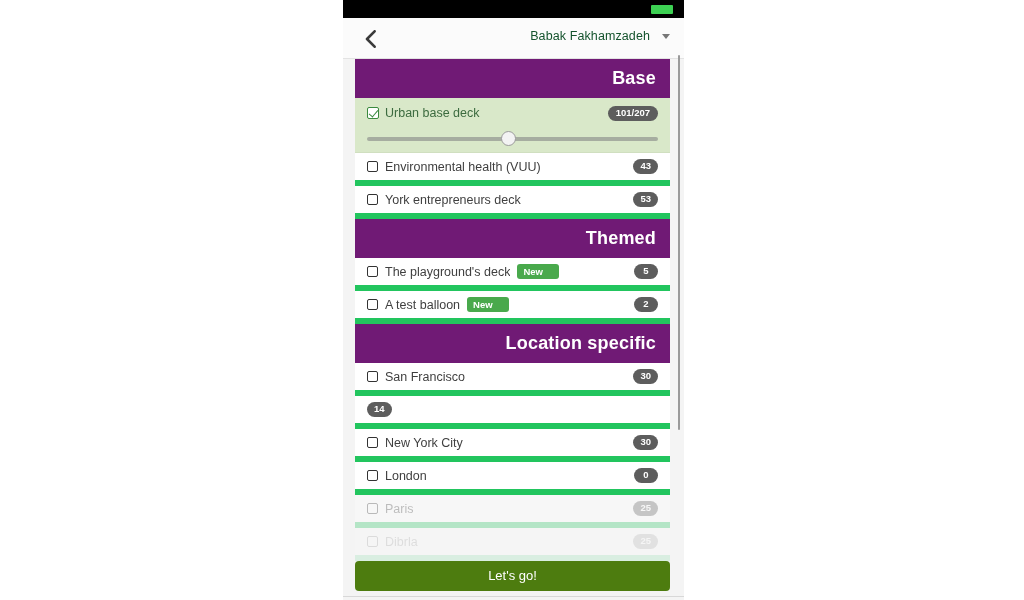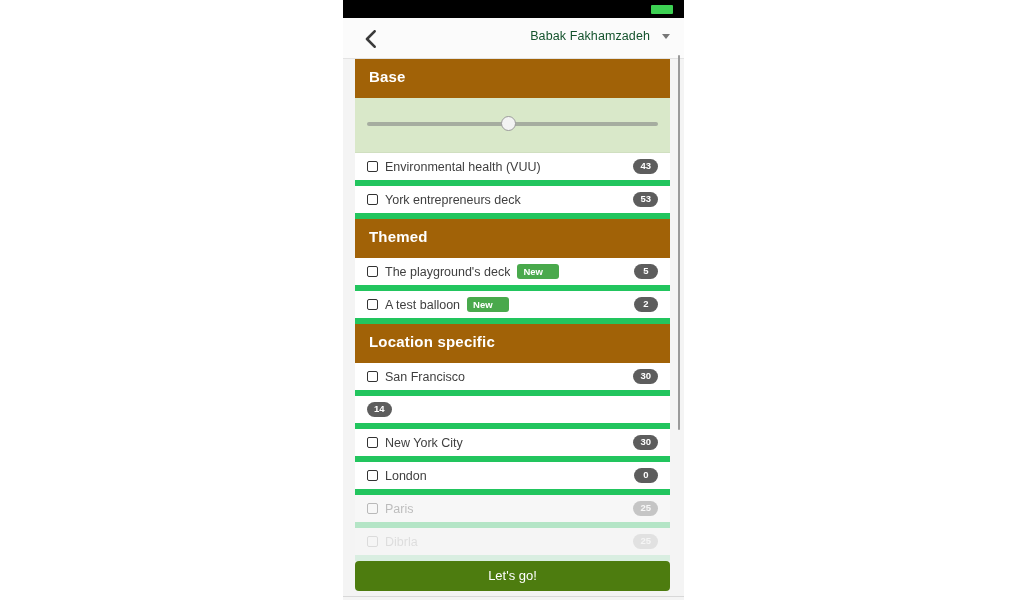--- a/index.html
+++ b/index.html
@@ -104,28 +104,29 @@
 
   .list {
     position: absolute;
     left: 12px;
     top: 0px;
     width: 315px;
     background: transparent;
   }
 
   .section-head {
-    background: #a16207;
+    background: #701a75;
     color: #ffffff;
-    font-size: 15px;
+    font-size: 18px;
     font-weight: bold;
     padding: 9px 14px 10px 14px;
     box-sizing: border-box;
     height: 39px;
     letter-spacing: .2px;
+    text-align: right;
   }
 
   .row {
     background: #ffffff;
     border-bottom: 6px solid #22c55e;
     padding: 0 12px 0 12px;
     height: 33px;
     box-sizing: border-box;
     display: flex;
     align-items: center;
@@ -313,20 +314,27 @@
       <div class="nav-user">
         <span>Babak Fakhamzadeh</span>
         <span class="caret-down"></span>
       </div>
     </div>
 
     <div class="scroll-area">
       <div class="list" id="list">
           <div class="section-head">Base</div>
           <div class="row selected">
+            <div class="selected-head">
+              <div class="row-main">
+                <span class="chk-checked"></span>
+                <span class="row-label">Urban base deck</span>
+              </div>
+              <span class="badge badge-wide">101/207</span>
+            </div>
             <div class="slider">
               <div class="slider-track"></div>
               <div class="slider-thumb" style="left: 46%;"></div>
             </div>
           </div>
           <div class="row">
             <div class="row-main">
               <span class="chk"></span>
               <span class="row-label">Environmental health (VUU)</span>
             </div>

